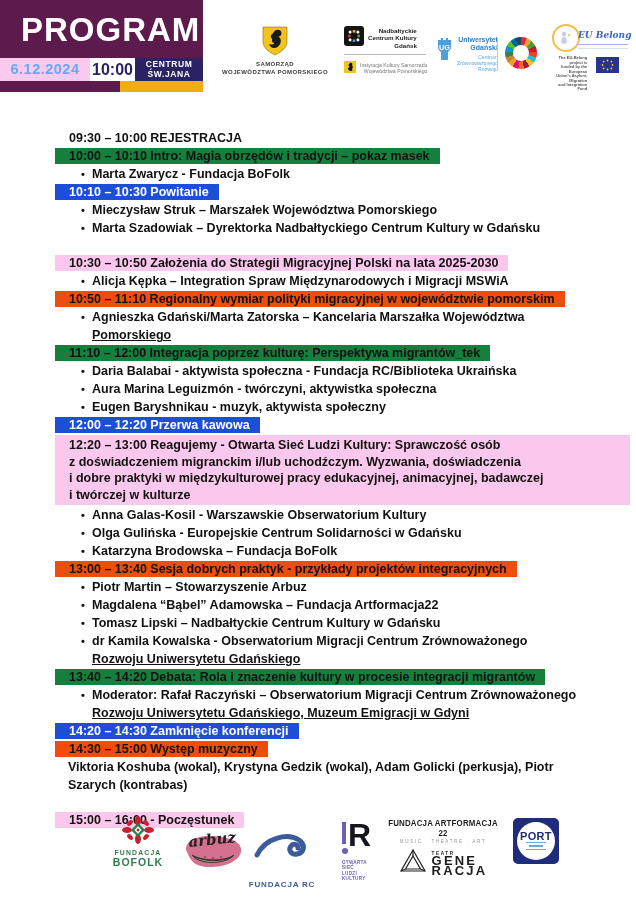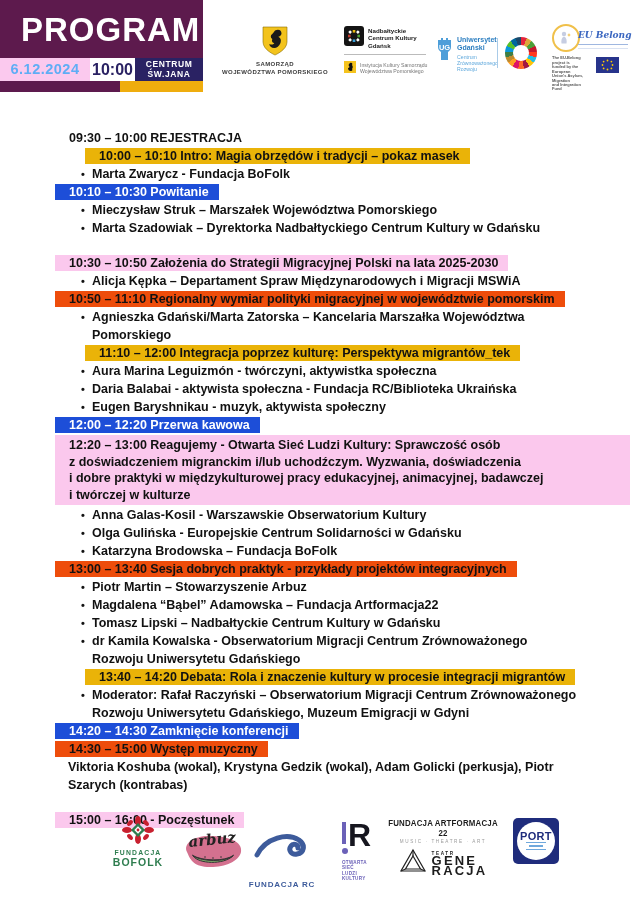--- a/index.html
+++ b/index.html
@@ -11,21 +11,21 @@
   .hdr-date{position:absolute;left:0;top:58px;width:90px;height:23px;background:#FBC9EE;color:#5FADF5;
             font-size:14.5px;font-weight:800;line-height:23px;text-align:center;letter-spacing:.5px;}
   .hdr-time{position:absolute;left:90px;top:58px;width:45px;height:23px;background:#fff;color:#2A2263;
             font-size:16px;font-weight:800;line-height:23px;text-align:center;}
   .hdr-venue{position:absolute;left:135px;top:58px;width:68px;height:23px;background:#2A2263;color:#fff;
              font-size:8.5px;font-weight:800;line-height:9.5px;text-align:center;padding-top:0;box-sizing:border-box;
              display:flex;flex-direction:column;justify-content:center;letter-spacing:.6px;}
   .strip-purple{position:absolute;left:0;top:81px;width:120px;height:11px;background:#5D1A4D;}
   .strip-yellow{position:absolute;left:120px;top:81px;width:83px;height:11px;background:#EFAD0E;}
   
-  .tl{position:absolute;}
+  .tl{position:absolute;text-align:right;}
   .tl-samorzad{left:215px;top:26px;width:120px;text-align:center;}
   .tl-samorzad .txt{font-size:6px;color:#3b3b3b;letter-spacing:.4px;line-height:8px;font-weight:bold;}
   .tl-nck{left:344px;top:26px;width:92px;}
   .nck-row{display:flex;align-items:center;}
   .nck-name{font-size:6.2px;font-weight:bold;color:#222;line-height:7.5px;margin-left:4px;}
   .nck-div{width:82px;height:1px;background:#bbb;margin:4px 0 4px 0;}
   .nck-sub{font-size:5.2px;color:#777;line-height:6.5px;margin-left:4px;}
   .tl-ug{left:436px;top:36px;width:58px;display:flex;}
   .ug-name{font-size:7px;font-weight:bold;color:#2D7FC1;line-height:8px;margin-left:4px;}
   .ug-sub{font-size:5.2px;color:#5FA8DC;line-height:6.2px;margin-top:2px;}
@@ -45,24 +45,24 @@
             transform:scale(.8);transform-origin:left top;}
   .eub-flag{position:absolute;left:46px;top:35px;}
   
   .schedule{position:absolute;left:55px;top:129px;width:577px;font-weight:bold;font-size:12.5px;color:#111;}
   .sitem div,.sitem .hl{white-space:nowrap;}
   .sitem .pline,.sitem .bline,.sitem .cline,.sitem .tline{line-height:18px;}
   .pline{padding-left:14px;}
   .tline{padding-left:13px;}
   .bline{padding-left:26px;}
   .bline::before{content:"•";display:inline-block;width:11px;font-size:11px;}
-  .cline{padding-left:37px;}
+  .cline{padding-left:37px;text-decoration:underline;}
   .sitem{line-height:18px;}
   .hl{display:inline-block;line-height:16px;padding:0 10px 0 14px;margin:1px 0;}
-  .bar-amber .hl{background:#eab308;color:#111;margin-left:30px;}
+  .bar-amber .hl{background:#15803d;color:#111;}
   .bar-red .hl{background:#EE4D0B;color:#111;}
   .bar-pink .hl{background:#FBC8ED;color:#111;margin-top:18px;}
   .bar-indigo .hl{background:#1d4ed8;color:#fff;}
   .pblock{background:#FBC8ED;width:561px;padding-left:14px;}
   .pblock div{line-height:16.5px;padding:0;}
   .pblock{padding-top:2px;padding-bottom:2px;margin:1px 0;}
   
   .bl{position:absolute;}
   .bl-bofolk{left:106px;top:816px;width:64px;text-align:center;}
   .bofolk-l1{font-size:6.8px;letter-spacing:1.2px;color:#2E7D4F;font-weight:bold;margin-top:1px;}
@@ -221,33 +221,33 @@
       </div>
       <div class="sitem bar-indigo"><span class="hl">10:10 – 10:30 Powitanie</span></div>
       <div class="sitem">
         <div class="bline">Mieczysław Struk – Marszałek Województwa Pomorskiego</div>
       </div>
       <div class="sitem">
         <div class="bline">Marta Szadowiak – Dyrektorka Nadbałtyckiego Centrum Kultury w Gdańsku</div>
       </div>
       <div class="sitem bar-pink"><span class="hl">10:30 – 10:50 Założenia do Strategii Migracyjnej Polski na lata 2025-2030</span></div>
       <div class="sitem">
-        <div class="bline">Alicja Kępka – Departament Spraw Międzynarodowych i Migracji MSWiA</div>
+        <div class="bline">Alicja Kępka – Integration Spraw Międzynarodowych i Migracji MSWiA</div>
       </div>
       <div class="sitem bar-red"><span class="hl">10:50 – 11:10 Regionalny wymiar polityki migracyjnej w województwie pomorskim</span></div>
       <div class="sitem">
         <div class="bline">Agnieszka Gdański/Marta Zatorska – Kancelaria Marszałka Województwa</div>
         <div class="cline">Pomorskiego</div>
       </div>
       <div class="sitem bar-amber"><span class="hl">11:10 – 12:00 Integracja poprzez kulturę: Perspektywa migrantów_tek</span></div>
       <div class="sitem">
+        <div class="bline">Daria Balabai - aktywista społeczna - Fundacja RC/Biblioteka Ukraińska</div>
+      </div>
+      <div class="sitem">
         <div class="bline">Aura Marina Leguizmón - twórczyni, aktywistka społeczna</div>
-      </div>
-      <div class="sitem">
-        <div class="bline">Daria Balabai - aktywista społeczna - Fundacja RC/Biblioteka Ukraińska</div>
       </div>
       <div class="sitem">
         <div class="bline">Eugen Baryshnikau - muzyk, aktywista społeczny</div>
       </div>
       <div class="sitem bar-indigo"><span class="hl">12:00 – 12:20 Przerwa kawowa</span></div>
       <div class="sitem bar-pink pblock">
         <div>12:20 – 13:00 Reagujemy - Otwarta Sieć Ludzi Kultury: Sprawczość osób</div>
         <div>z doświadczeniem migranckim i/lub uchodźczym. Wyzwania, doświadczenia</div>
         <div>i dobre praktyki w międzykulturowej pracy edukacyjnej, animacyjnej, badawczej</div>
         <div>i twórczej w kulturze</div>

